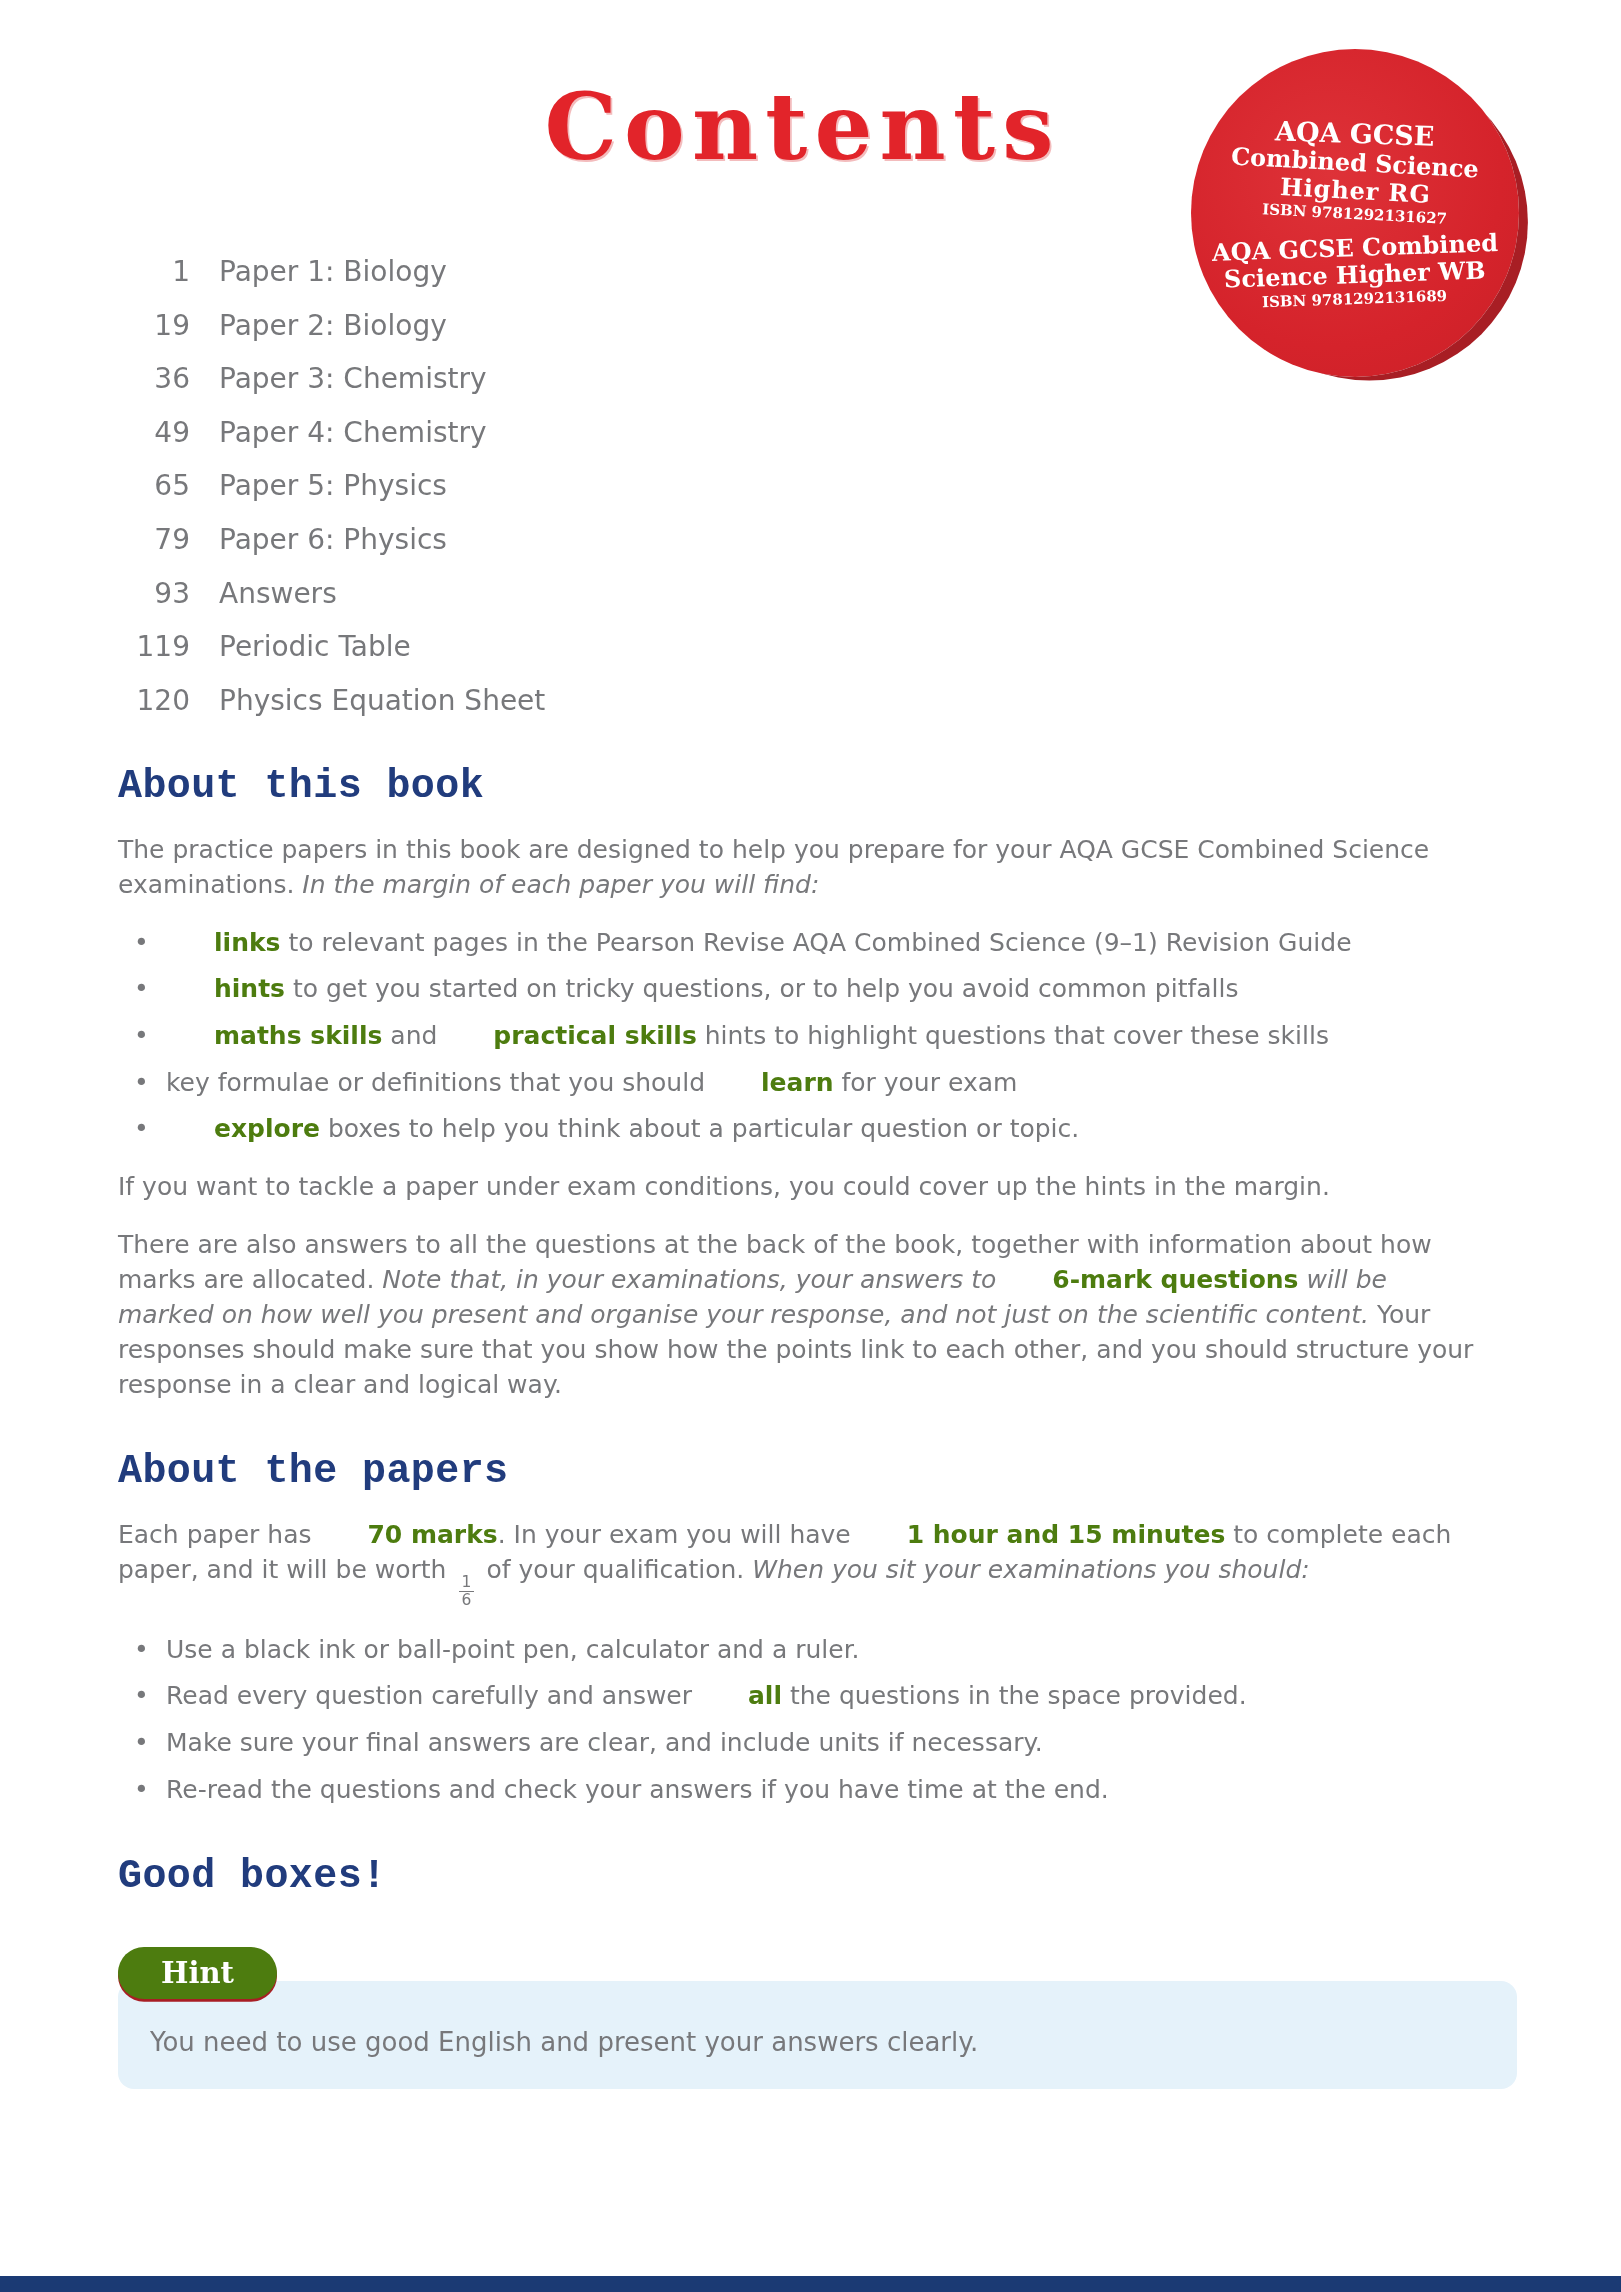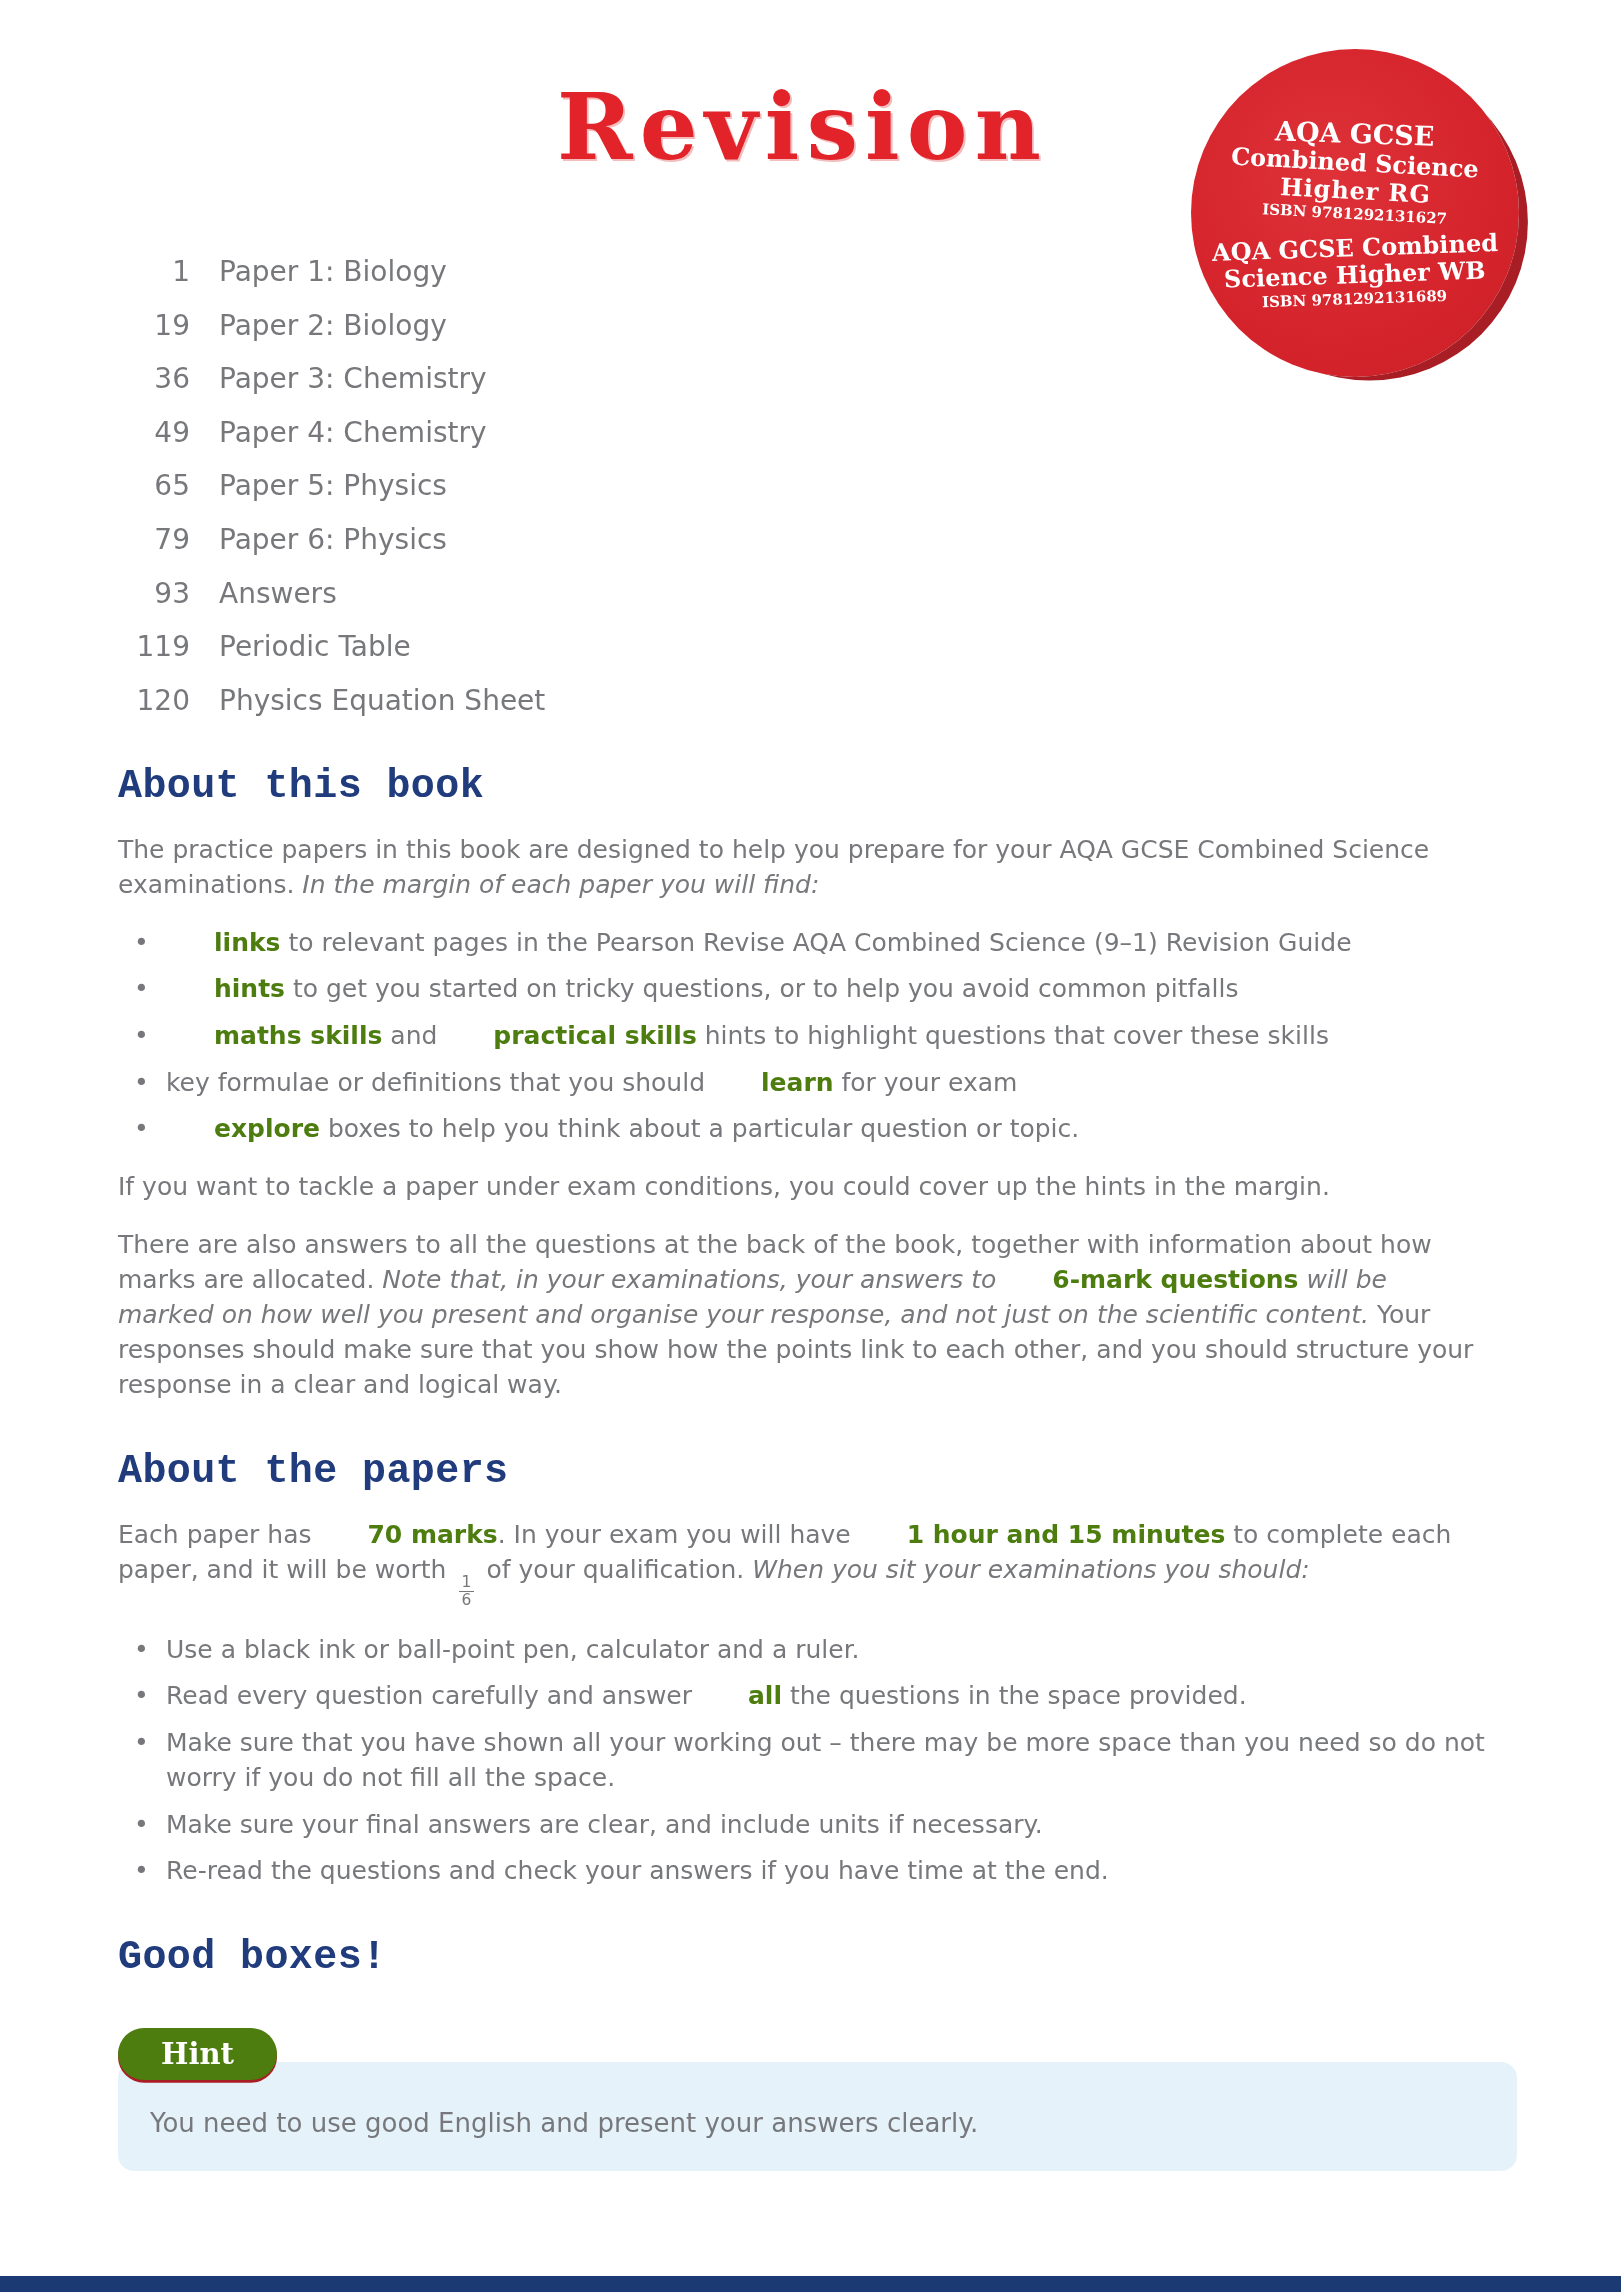--- a/index.html
+++ b/index.html
@@ -118,21 +118,21 @@
   <div class="badge">
     <div class="bl l1">AQA GCSE</div>
     <div class="bl l2">Combined Science</div>
     <div class="bl l3">Higher RG</div>
     <div class="bl l4">ISBN 9781292131627</div>
     <div class="bl l5">AQA GCSE Combined</div>
     <div class="bl l6">Science Higher WB</div>
     <div class="bl l7">ISBN 9781292131689</div>
   </div>
 
-  <h1 class="title">Revision</h1>
+  <h1 class="title">Contents</h1>
 
   <div class="toc">
     <div class="toc-row">
       <span class="toc-num">1</span>
       <span class="toc-label">Paper 1: Biology</span>
     </div>
     <div class="toc-row">
       <span class="toc-num">19</span>
       <span class="toc-label">Paper 2: Biology</span>
     </div>
@@ -185,21 +185,20 @@
   <h2>About the papers</h2>
 
   <p class="body"><span>Each paper has </span><span class="b">70 marks</span><span>. In your exam you will have </span><span class="b">1 hour and 15 minutes</span><span> to complete each paper, and it will be worth </span><span class="frac">
         <span class="fnum">1</span>
         <span class="fden">6</span>
       </span><span> of your qualification. </span><span class="i">When you sit your examinations you should:</span></p>
 
   <ul class="blist">
     <li><span>Use a black ink or ball-point pen, calculator and a ruler.</span></li>
     <li><span>Read every question carefully and answer </span><span class="b">all</span><span> the questions in the space provided.</span></li>
-    <li><span>Make sure that you have shown all your working out – there may be more space than you need so do not worry if you do not fill all the space.</span></li>
     <li><span>Make sure your final answers are clear, and include units if necessary.</span></li>
     <li><span>Re-read the questions and check your answers if you have time at the end.</span></li>
   </ul>
 
   <h2>Good boxes!</h2>
 
   <div class="hint-wrap">
     <div class="hint-tab">Hint</div>
     <div class="hint-box">
       <span>You need to use good English and present your answers clearly.</span>

